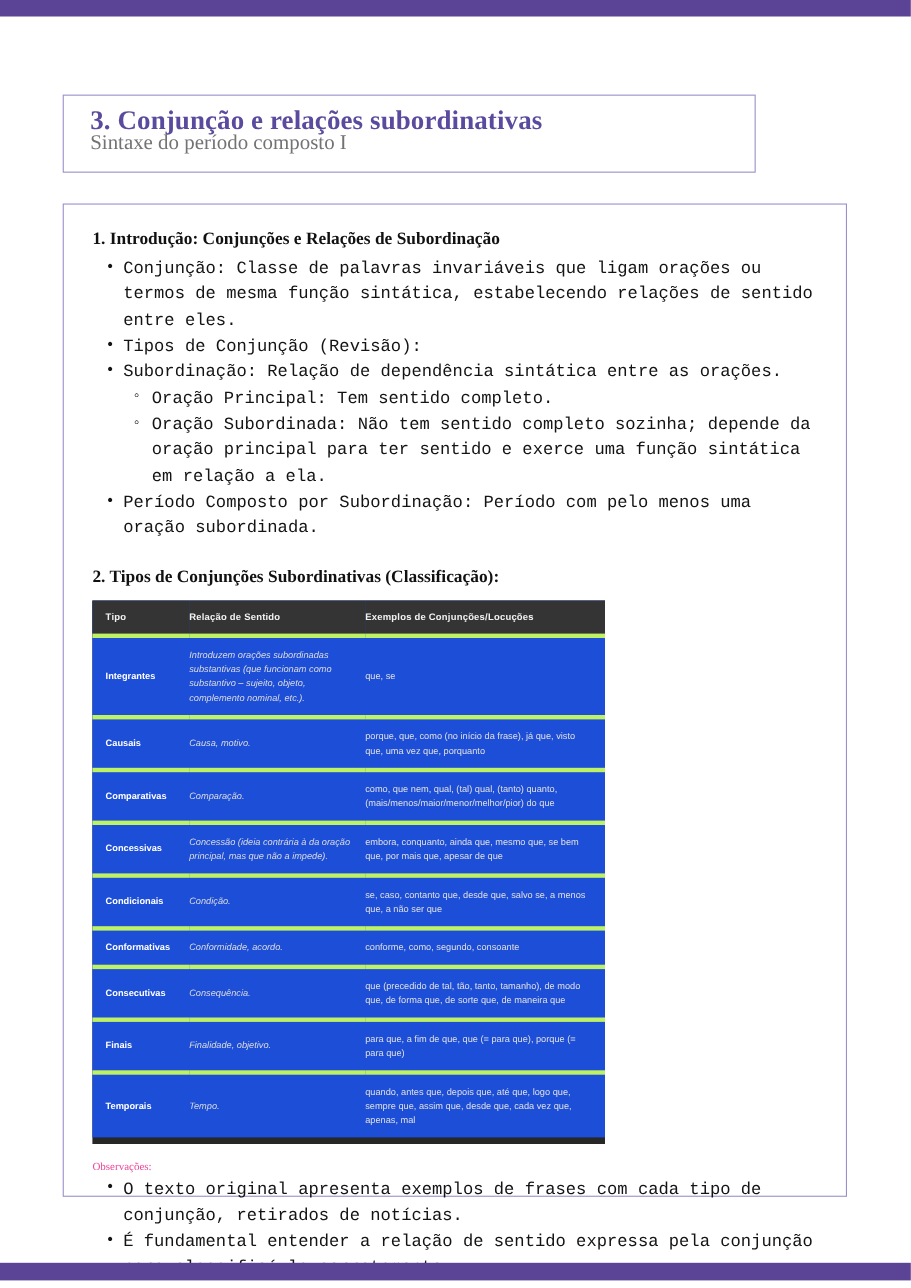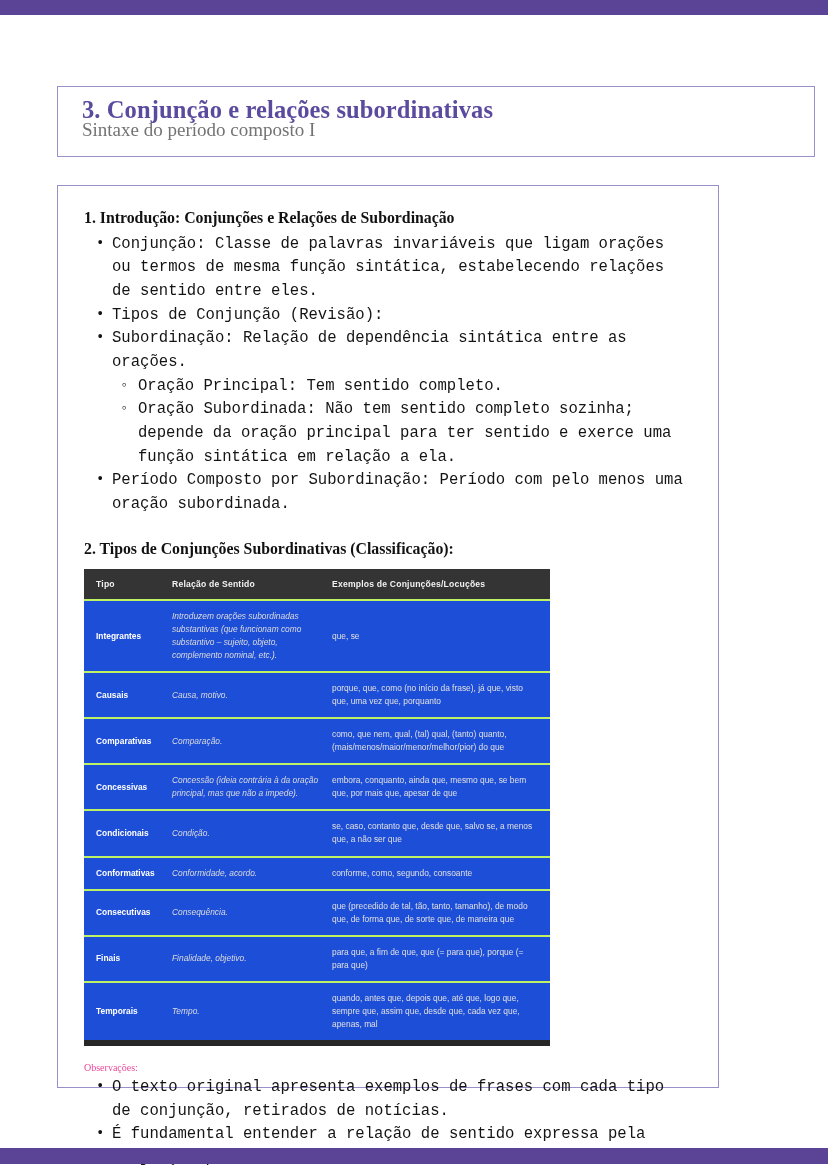--- a/index.html
+++ b/index.html
@@ -35,21 +35,21 @@
     left: 0; top: 15px;
     width: 828px;
     height: 1133px;
   }
 
   
   .title-box {
     position: absolute;
     left: 57px;
     top: 71px;
-    width: 758px;
+    width: 630px;
     height: 71px;
     border: 1.5px solid #9b8fc9;
     box-sizing: border-box;
     padding: 10px 0 16px 24px;
   }
   .doc-title {
     font-size: 24.5px;
     font-weight: bold;
     color: #5b4b9e;
     line-height: 1.05;
@@ -62,21 +62,21 @@
     line-height: 1.05;
     margin-top: -3px;
     white-space: nowrap;
   }
 
   
   .content-box {
     position: absolute;
     left: 57px;
     top: 170px;
-    width: 662px;
+    width: 713px;
     height: 903px;
     border: 1.5px solid #9b8fc9;
     box-sizing: border-box;
     padding: 22px 26px 0 26px;
   }
 
   h2.section-heading {
     font-size: 15.8px;
     font-weight: bold;
     color: #111;
@@ -159,21 +159,21 @@
   .conj-table th:first-child,
   .conj-table td:first-child {
     padding-left: 12px;
   }
   .conj-table td {
     color: #e6e6e6;
     font-size: 8.4px;
     vertical-align: middle;
     padding: 9px 10px 9px 0;
     line-height: 1.55;
-    border-top: 2px solid #bef264;
+    border-top: 4px solid #bef264;
   }
   .conj-table td.type {
     font-weight: bold;
     color: #ffffff;
   }
   .conj-table td.meaning {
     font-style: italic;
     color: #dcdcdc;
   }
   .conj-table td.examples {

